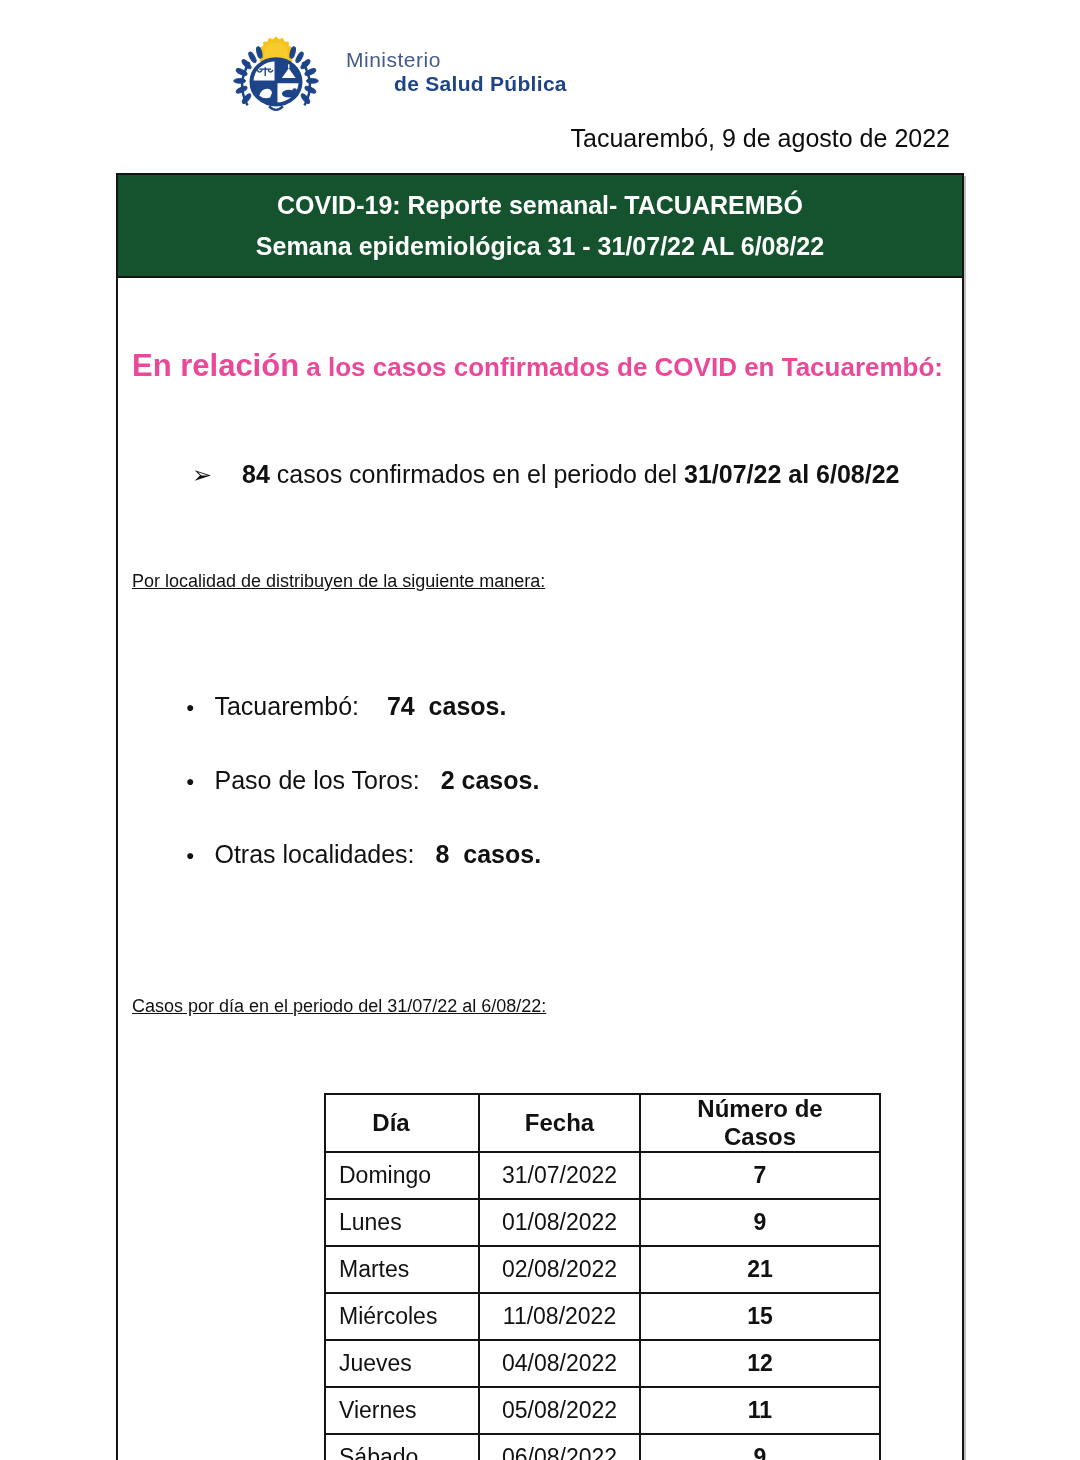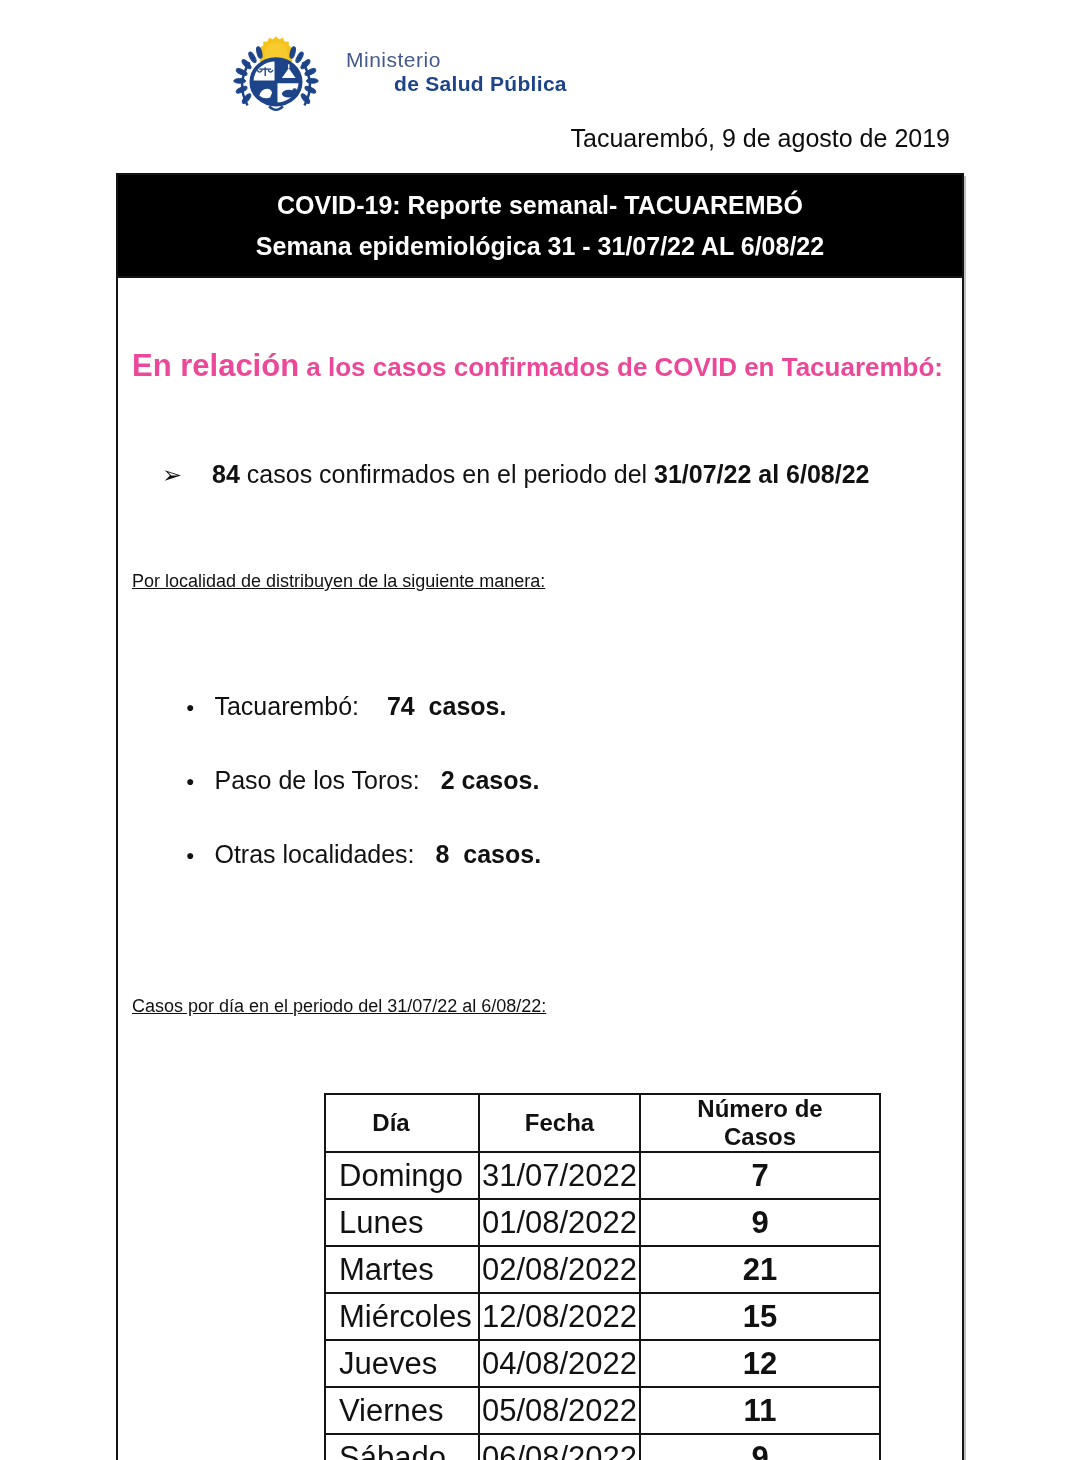--- a/index.html
+++ b/index.html
@@ -19,34 +19,34 @@
   
   .doc-box { margin:20px 40px 0 40px; border:2px solid #141414; box-shadow:2px 3px 0 rgba(0,0,0,0.25); }
   .doc-header {
     background:#1d4489; color:#ffffff; text-align:center; font-weight:bold;
     font-size:25px; line-height:1.62; padding:10px 8px; border-bottom:2px solid #141414;
   }
   .doc-body { padding:16px 16px 8px 14px; white-space:pre-wrap; }
   
   .h-confirmed { font-weight:bold; font-size:26px; color:#ec4899; }
   .h-confirmed .big { font-size:31px; }
-  .confirmed-line { margin:22px 0 0 30px; font-size:25px; }
+  .confirmed-line { margin:22px 0 0 60px; font-size:25px; }
   .confirmed-line .arrow { margin-right:30px; font-size:24px; }
   .b { font-weight:bold; }
   
   .intro { margin-top:28px; font-size:18px;text-decoration:underline; }
   .loc-list { list-style:none; margin-top:10px; padding-left:54px; }
   .loc-list li { font-size:25px; margin-bottom:9px; }
   .loc-list li::before { content:"●"; font-size:14px; vertical-align:3px; margin-right:20px; }
   .loc-value { font-weight:bold; margin-left:14px; }
   
   .cases-table { border-collapse:collapse; margin:22px 0 0 192px; }
   .cases-table th, .cases-table td { border:2px solid #141414; }
   .cases-table th { font-size:24px; font-weight:bold; height:52px; padding:0 22px; text-align:center; }
-  .cases-table td { height:47px; font-size:31px; }
+  .cases-table td { height:47px; font-size:23px; }
   .col-day  { width:154px; text-align:left; padding-left:13px; }
   .col-date { width:161px; text-align:center; }
   .col-num  { width:240px; text-align:center; font-weight:bold;border-radius:23px; }
   th.col-day { text-align:center; padding-left:0; }
 </style>
 </head>
 <body>
 
 <div class="page">
 
@@ -107,25 +107,25 @@
         </g>
         <path d="M48,73 q7,7 14,0" stroke="#1d4489" stroke-width="2.5" fill="none"></path>
       </svg>
     </span>
     <div class="brand-text">
       <div class="brand-line1">Ministerio</div>
       <div class="brand-line2">de Salud Pública</div>
     </div>
   </div>
 
-  <div class="date-line">Tacuarembó, 9 de agosto de 2019</div>
+  <div class="date-line">Tacuarembó, 9 de agosto de 2022</div>
 
   <div class="doc-box">
 
-    <div class="doc-header" style="background: #000000;">
+    <div class="doc-header" style="background: #14532d;">
       <div>COVID-19: Reporte semanal- TACUAREMBÓ</div>
       <div>Semana epidemiológica 31 - 31/07/22 AL 6/08/22</div>
     </div>
 
     <div class="doc-body">
 
       <div class="h-confirmed"><span class="big">En relación</span><span> a los casos confirmados de COVID en Tacuarembó:</span></div>
 
       <div class="confirmed-line"><span class="arrow">➢</span><span class="b">84</span><span> casos confirmados en el periodo del </span><span class="b">31/07/22 al 6/08/22</span></div>
 
@@ -158,21 +158,21 @@
             <td class="col-date">01/08/2022</td>
             <td class="col-num">9</td>
           </tr>
           <tr>
             <td class="col-day">Martes</td>
             <td class="col-date">02/08/2022</td>
             <td class="col-num">21</td>
           </tr>
           <tr>
             <td class="col-day">Miércoles</td>
-            <td class="col-date">12/08/2022</td>
+            <td class="col-date">11/08/2022</td>
             <td class="col-num">15</td>
           </tr>
           <tr>
             <td class="col-day">Jueves</td>
             <td class="col-date">04/08/2022</td>
             <td class="col-num">12</td>
           </tr>
           <tr>
             <td class="col-day">Viernes</td>
             <td class="col-date">05/08/2022</td>

